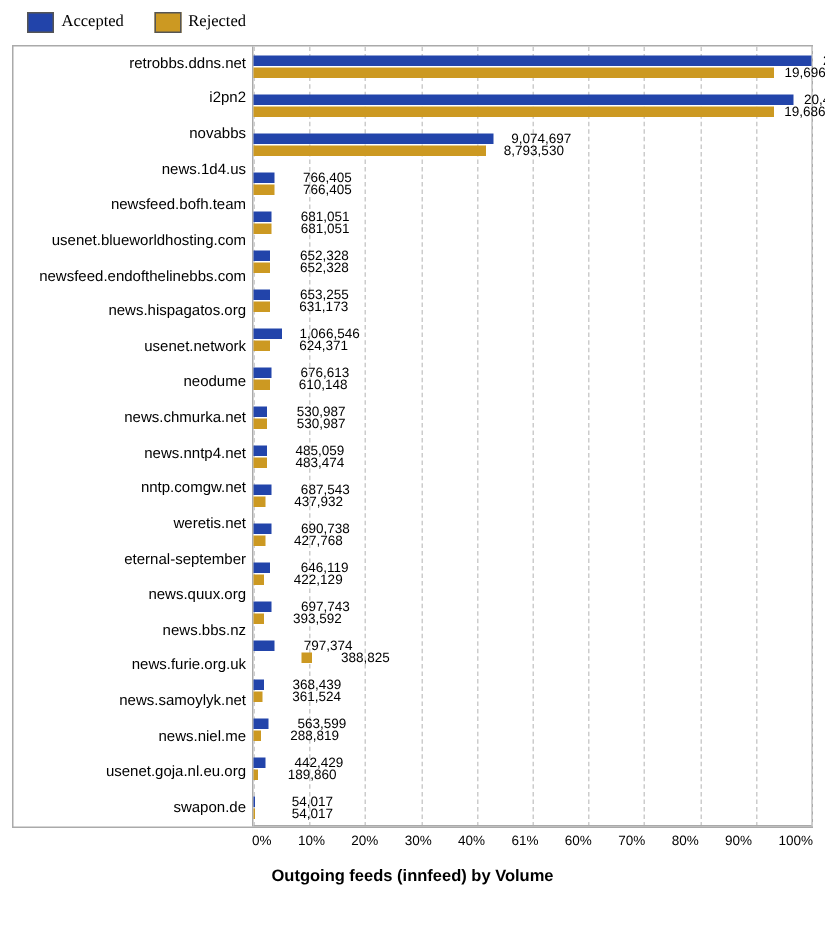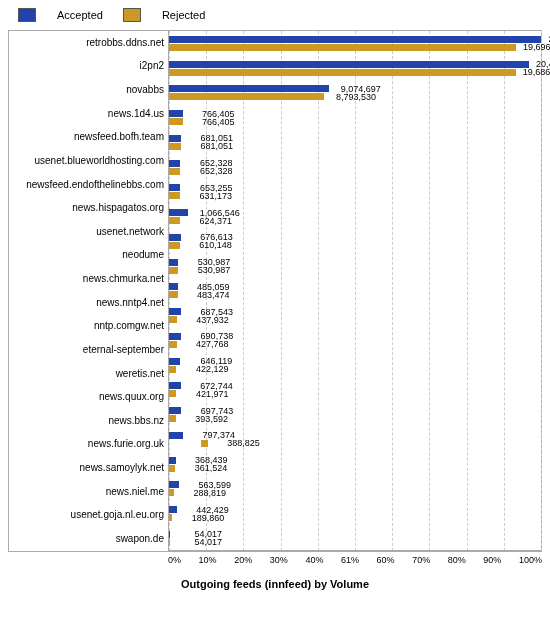--- a/index.html
+++ b/index.html
@@ -20,23 +20,23 @@
     }
     .legend {
       display: flex;
       align-items: center;
       gap: 20px;
       margin-bottom: 8px;
       padding-left: 10px;
     }
     .legend-item {
       display: flex;
-      align-items: center;
-      gap: 21px;
+      gap: 5px;
       font-size: 11px;
+      font-family: Liberation Serif, serif;
     }
     .legend-box {
       width: 18px;
       height: 14px;
       border: 1px solid #555;
     }
     .chart-area {
       display: flex;
       flex: 1;
       border: 1px solid #aaa;
@@ -150,22 +150,22 @@
         <div class="y-label">news.1d4.us</div>
         <div class="y-label">newsfeed.bofh.team</div>
         <div class="y-label">usenet.blueworldhosting.com</div>
         <div class="y-label">newsfeed.endofthelinebbs.com</div>
         <div class="y-label">news.hispagatos.org</div>
         <div class="y-label">usenet.network</div>
         <div class="y-label">neodume</div>
         <div class="y-label">news.chmurka.net</div>
         <div class="y-label">news.nntp4.net</div>
         <div class="y-label">nntp.comgw.net</div>
+        <div class="y-label">weretis.net</div>
         <div class="y-label">eternal-september</div>
-        <div class="y-label">weretis.net</div>
         <div class="y-label">news.quux.org</div>
         <div class="y-label">news.bbs.nz</div>
         <div class="y-label">news.furie.org.uk</div>
         <div class="y-label">news.samoylyk.net</div>
         <div class="y-label">news.niel.me</div>
         <div class="y-label">usenet.goja.nl.eu.org</div>
         <div class="y-label">swapon.de</div>
       </div>
 
     <div class="bars-section" id="bars-section">
@@ -315,30 +315,20 @@
             </div>
           </div>
         </div>
         <div class="bar-row">
           <div class="bar-pair">
             <div class="bar-accepted" style="width: 3.06%;">
               <span class="bar-value">646,119</span>
             </div>
             <div class="bar-rejected" style="width: 2%;">
               <span class="bar-value">422,129</span>
-            </div>
-          </div>
-        </div>
-        <div class="bar-row">
-          <div class="bar-pair">
-            <div class="bar-accepted" style="width: 3.19%;">
-              <span class="bar-value">672,744</span>
-            </div>
-            <div class="bar-rejected" style="width: 2%;">
-              <span class="bar-value">421,971</span>
             </div>
           </div>
         </div>
         <div class="bar-row">
           <div class="bar-pair">
             <div class="bar-accepted" style="width: 3.3%;">
               <span class="bar-value">697,743</span>
             </div>
             <div class="bar-rejected" style="width: 1.86%;">
               <span class="bar-value">393,592</span>

